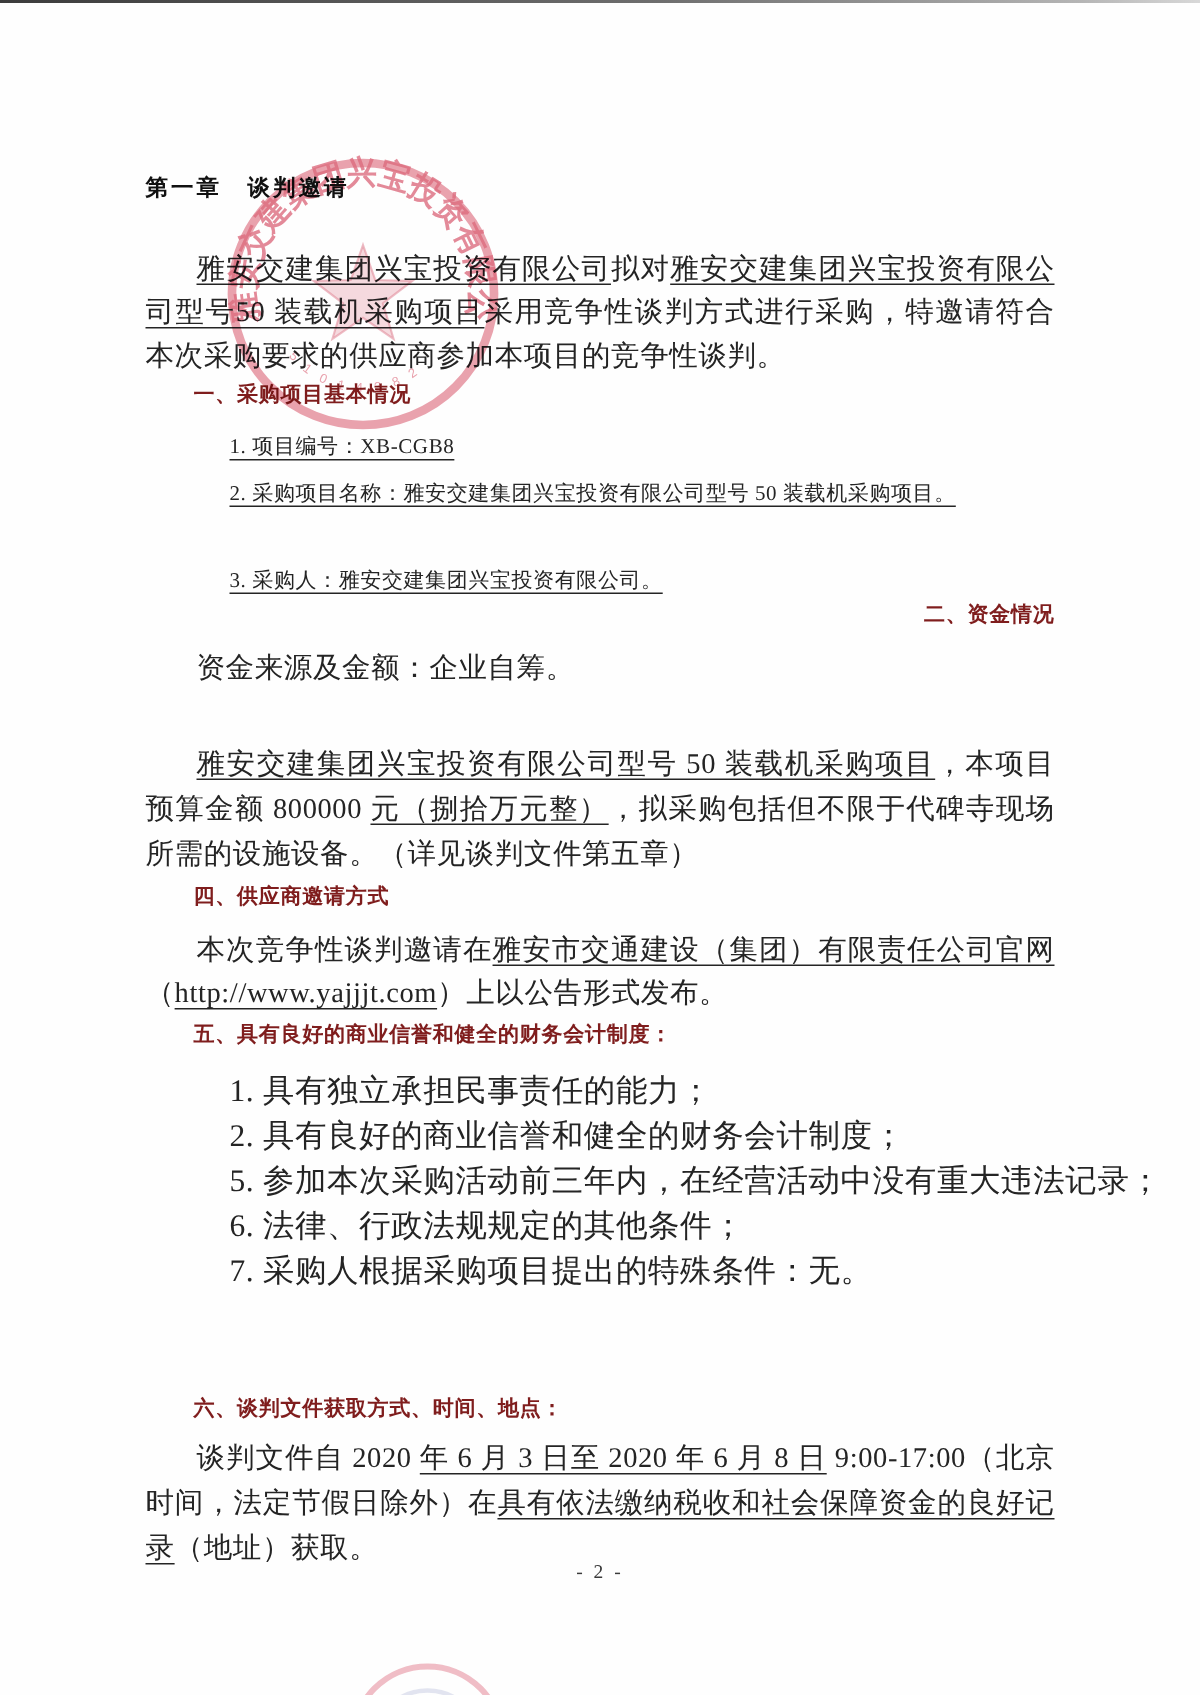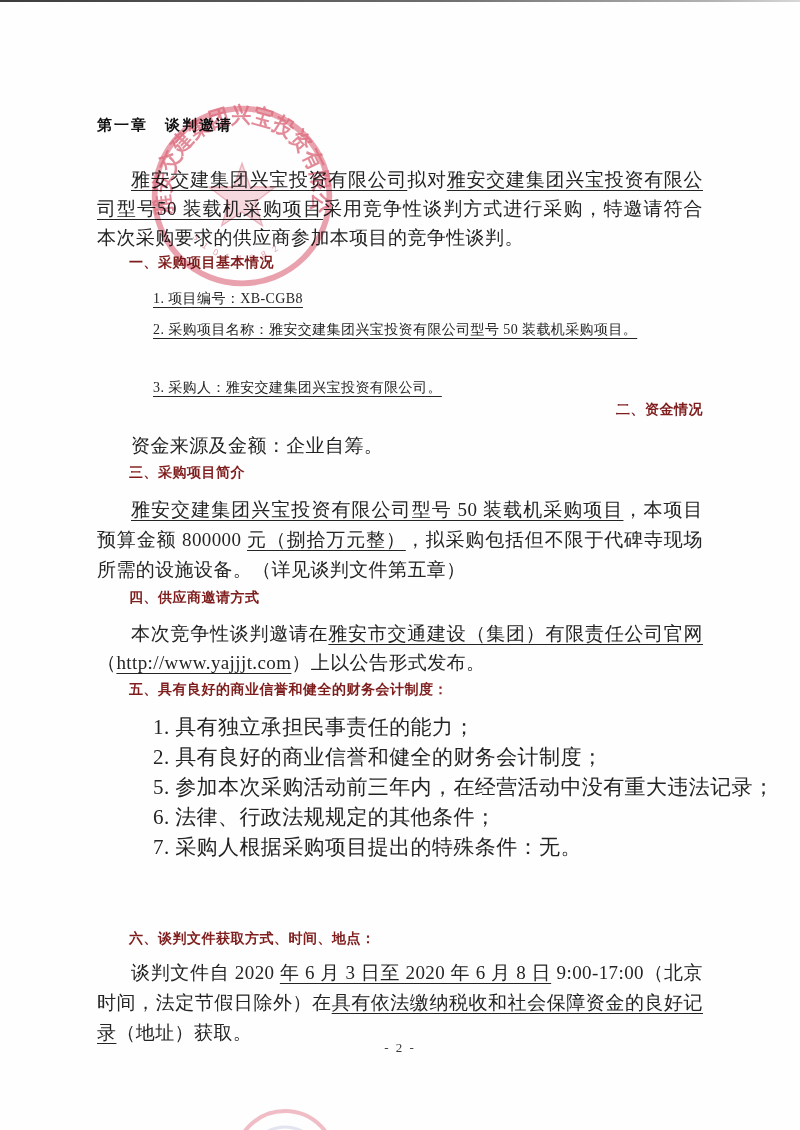--- a/index.html
+++ b/index.html
@@ -72,21 +72,20 @@
   <div class="blk sub-item" style="top:314px;">
     <span class="u">2. 采购项目名称：雅安交建集团兴宝投资有限公司型号 50 装载机采购项目。</span>
   </div>
   <div class="blk sub-item" style="top:372px;">
     <span class="u">3. 采购人：雅安交建集团兴宝投资有限公司。</span>
   </div>
 
   <div class="blk heading" style="top:401px;text-align:right;">二、资金情况</div>
   <div class="blk para" style="top:431px;">资金来源及金额：企业自筹。</div>
 
-  <div class="blk heading" style="top:464px;">三、采购项目简介</div>
   <div class="blk para lh30" style="top:495px;">
     <span class="u">雅安交建集团兴宝投资有限公司型号 50 装载机采购项目</span><span>，本项目预算金额 800000 </span><span class="u">元（捌拾万元整）</span><span>，拟采购包括但不限于代碑寺现场所需的设施设备。（详见谈判文件第五章）</span>
   </div>
 
   <div class="blk heading" style="top:589px;">四、供应商邀请方式</div>
   <div class="blk para" style="top:619px;">
     <span>本次竞争性谈判邀请在</span><span class="u">雅安市交通建设（集团）有限责任公司官网</span><span>（</span><span class="u">http://www.yajjjt.com</span><span>）上以公告形式发布。</span>
   </div>
 
   <div class="blk heading" style="top:681px;">五、具有良好的商业信誉和健全的财务会计制度：</div>

